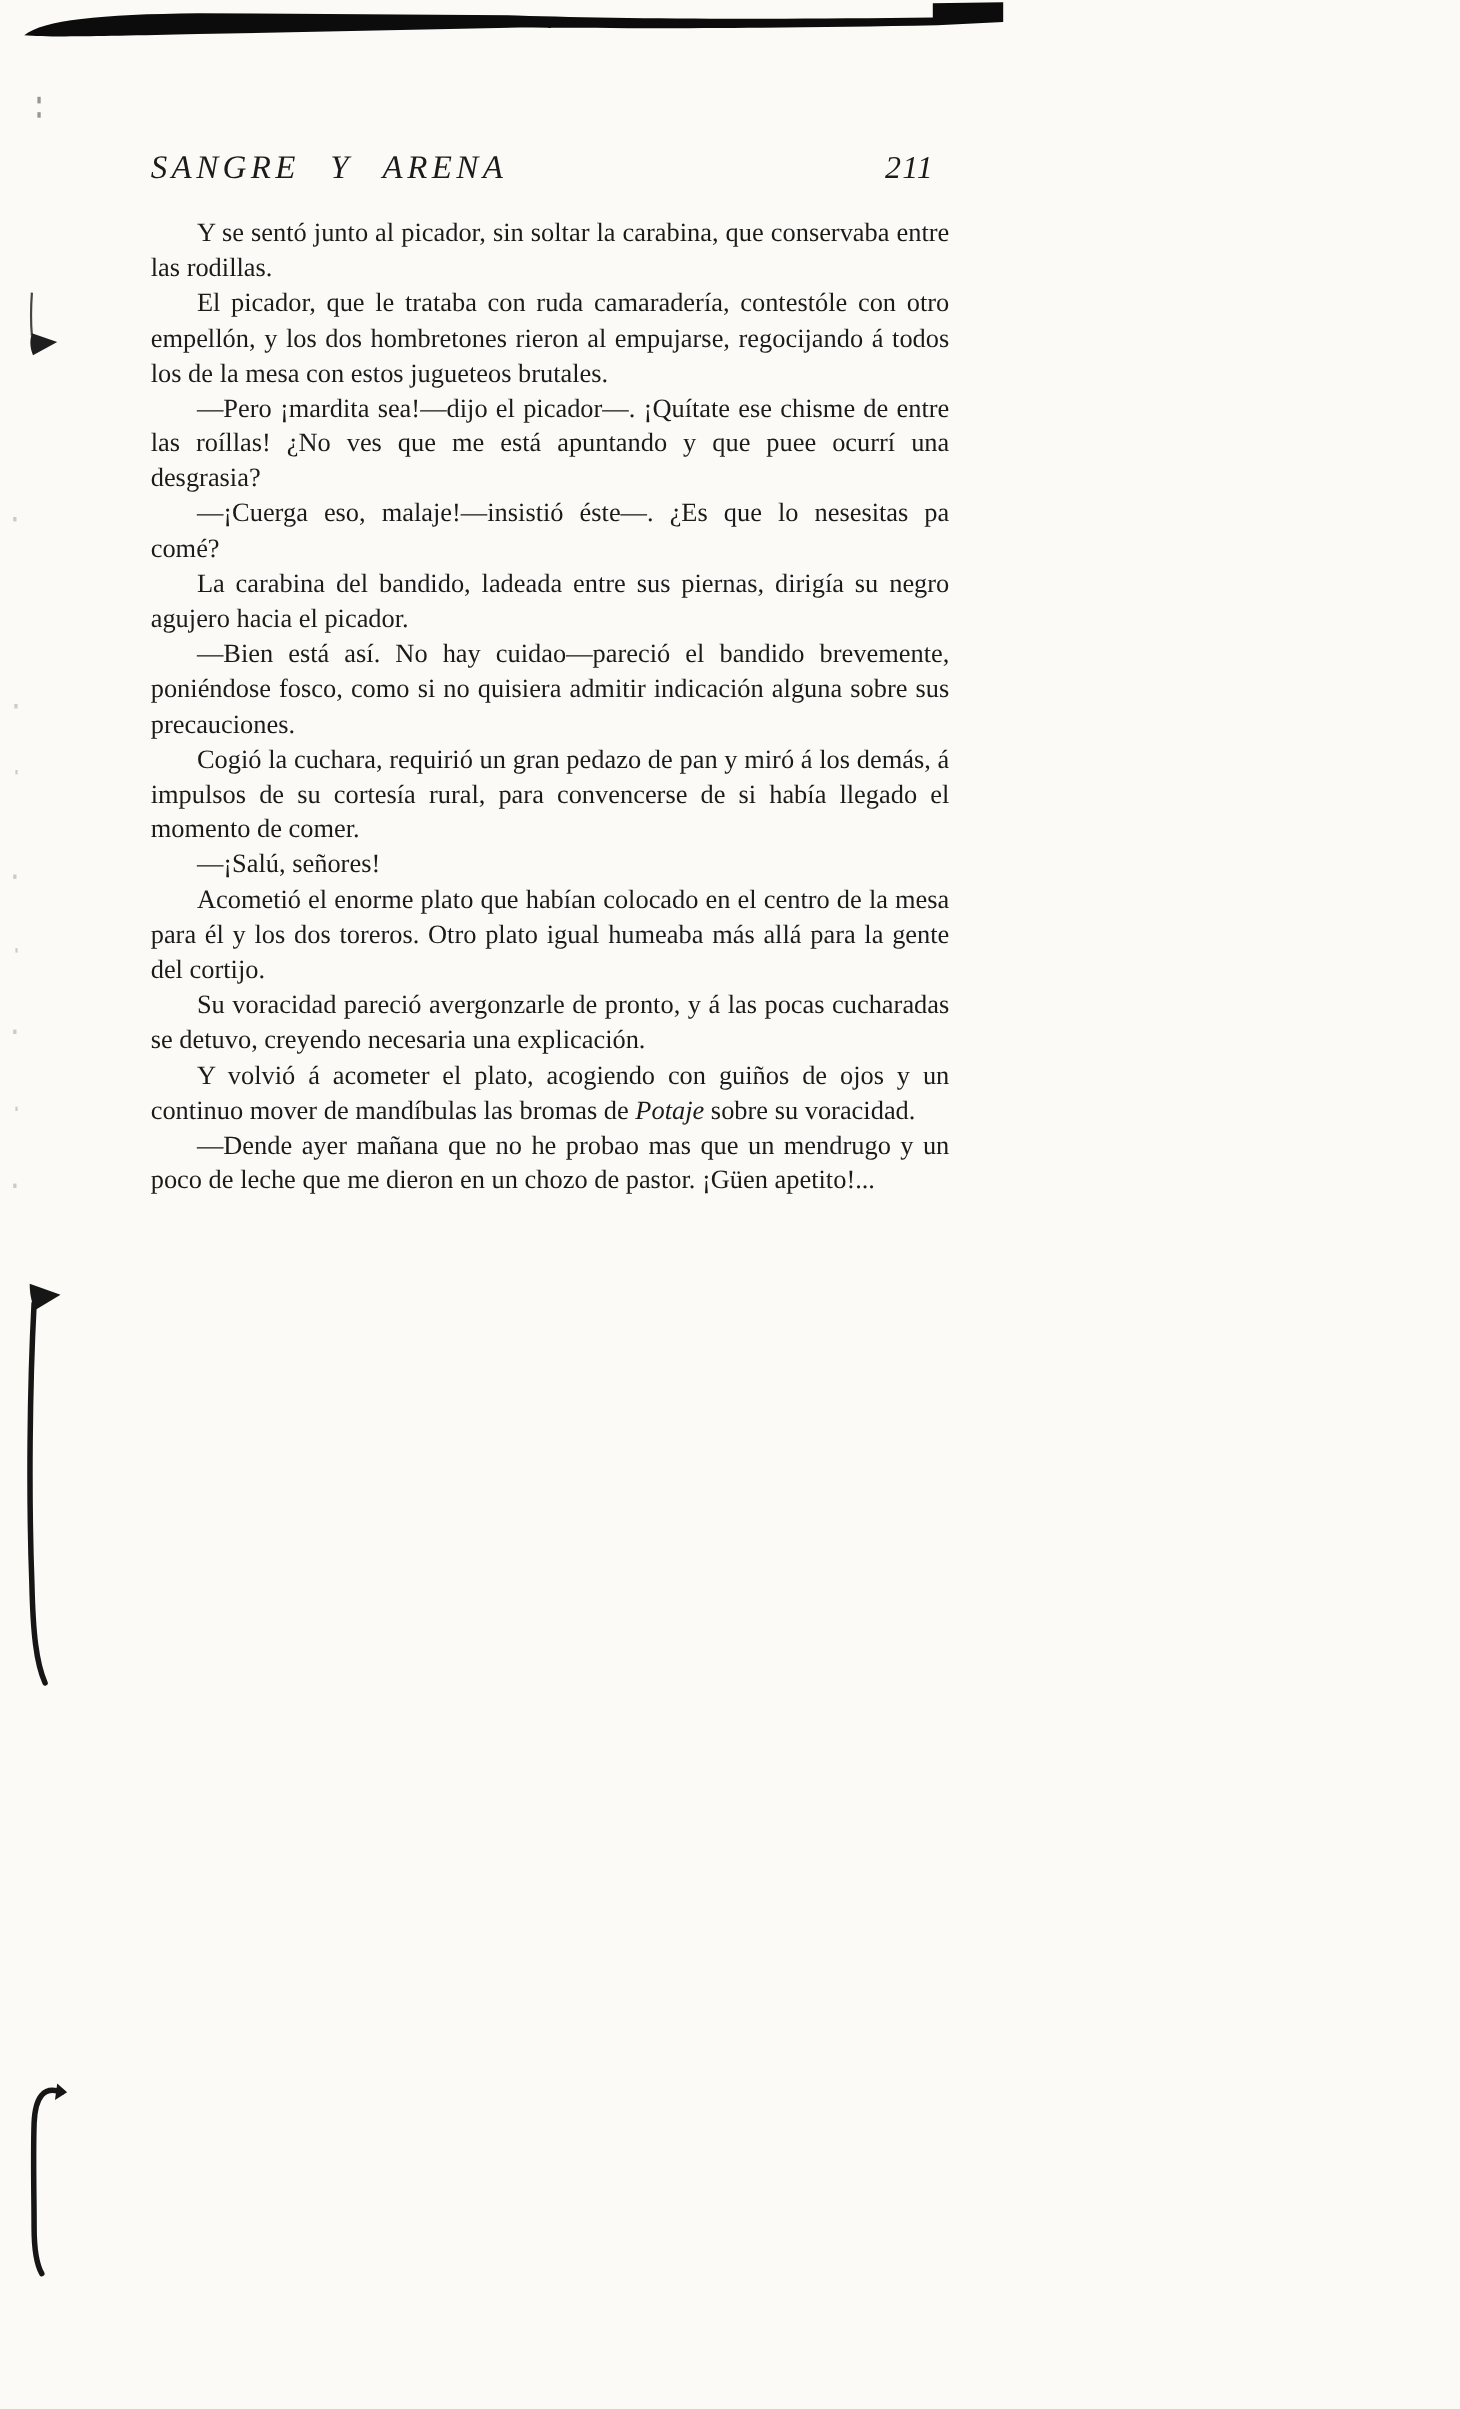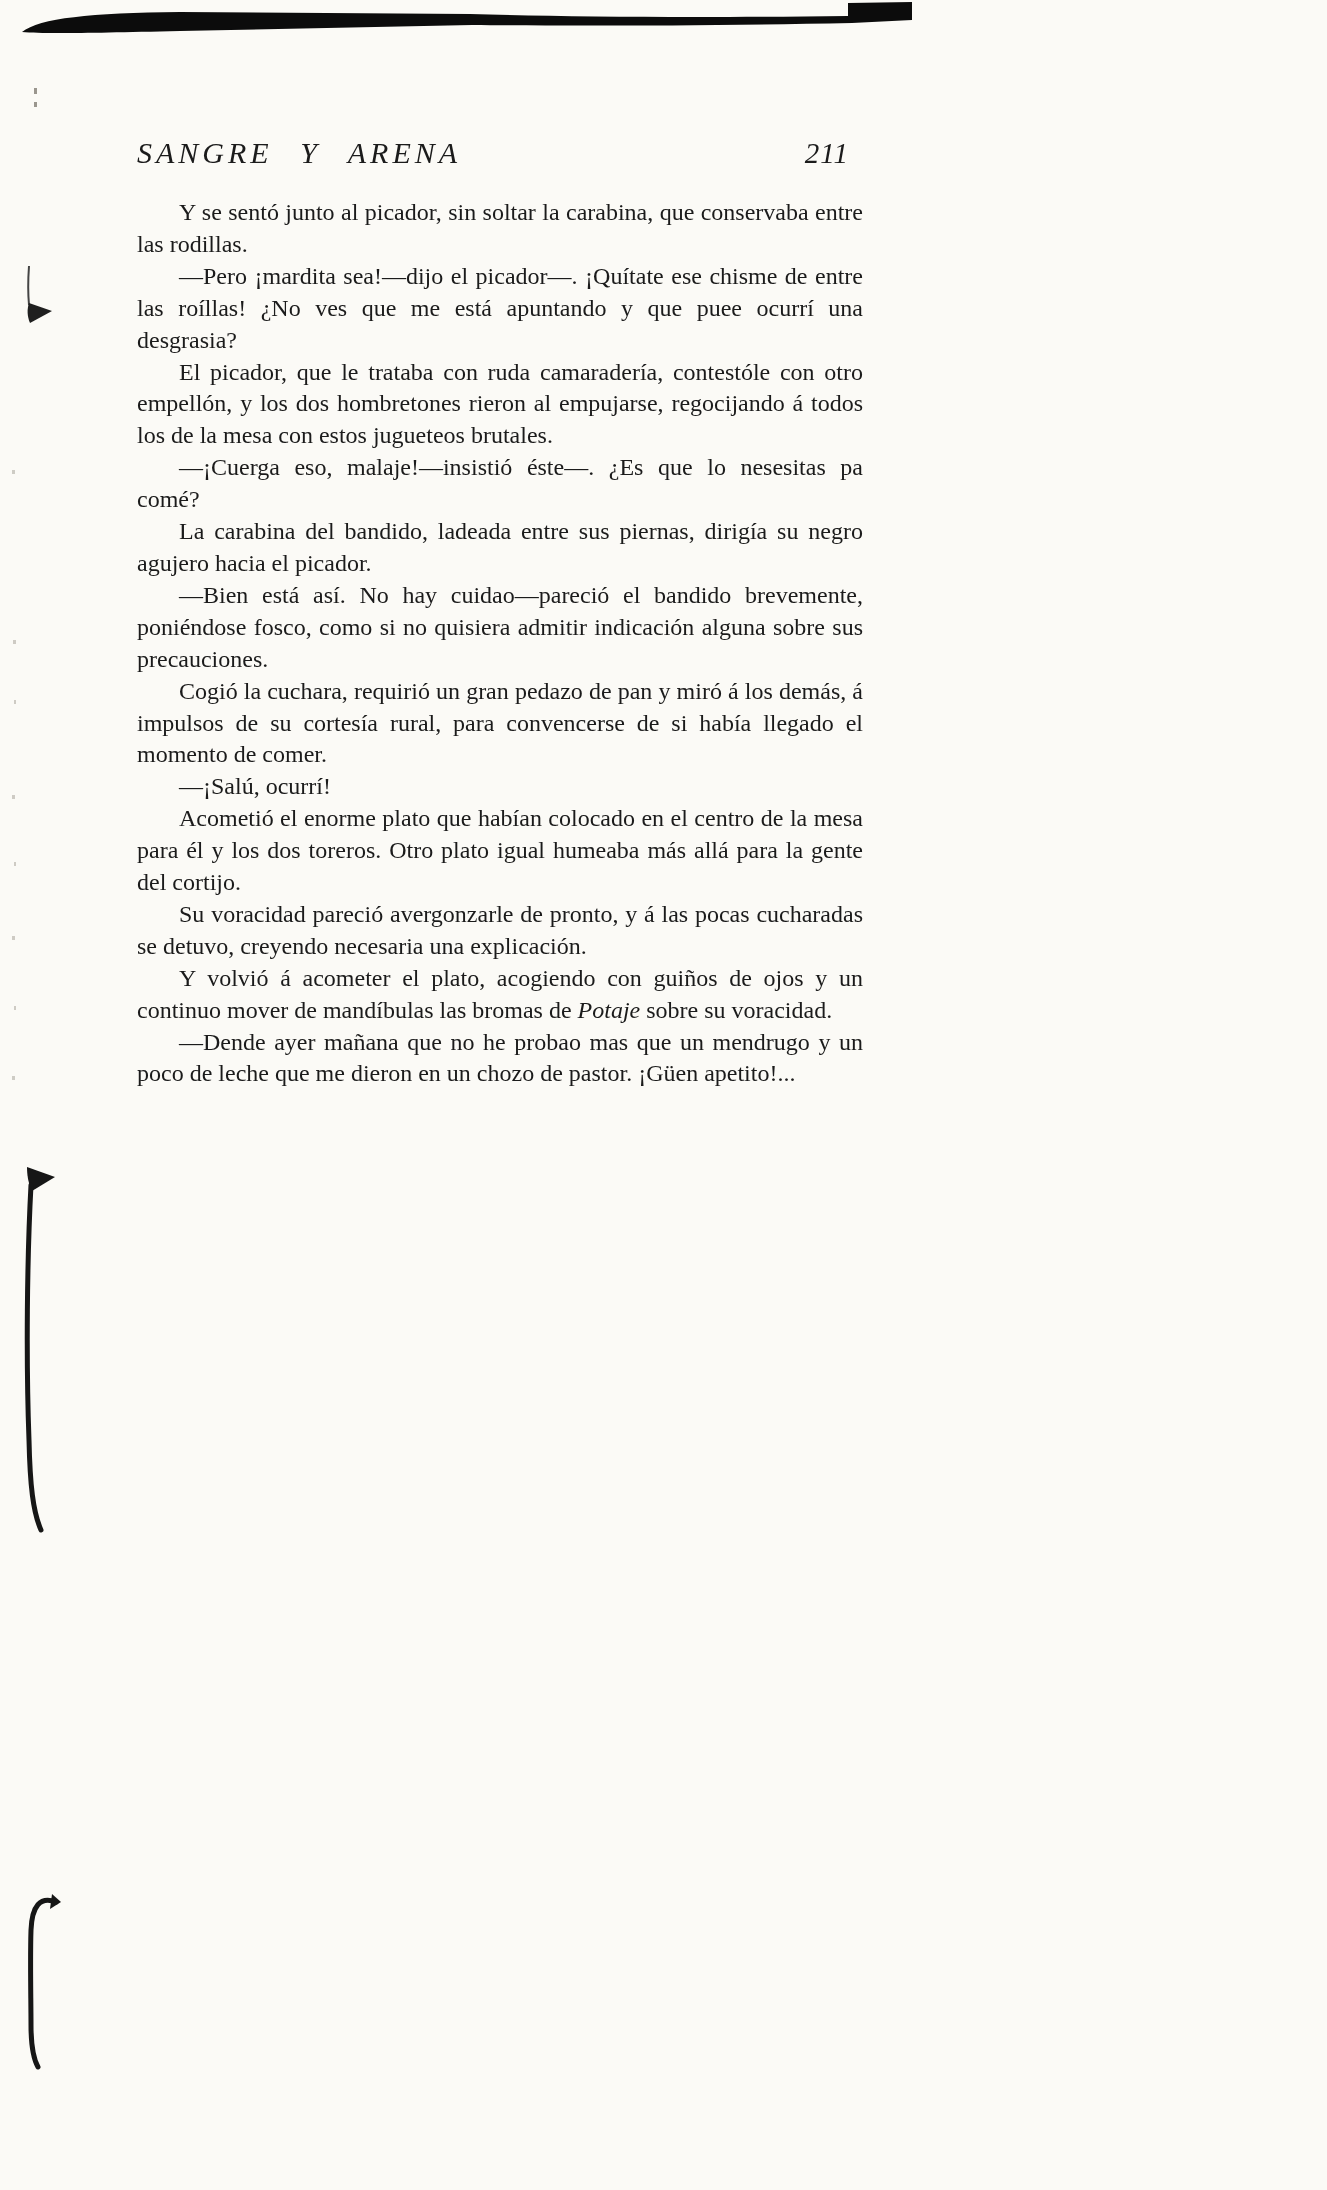--- a/index.html
+++ b/index.html
@@ -97,26 +97,26 @@
     <path d="M56,1902 C40,1896 32,1906 31,1930 C30,1960 31,2000 31,2025 C31,2045 33,2058 38,2067" stroke="#161616" stroke-width="5" fill="none" stroke-linecap="round"></path>
   </svg>
 
   <div class="header">
     <div class="title">SANGRE Y ARENA</div>
     <div class="pagenum">211</div>
   </div>
 
   <div class="body-text">
       <p><span>Y se sentó junto al picador, sin soltar la carabina, que conservaba entre las rodillas.</span></p>
+      <p><span>El picador, que le trataba con ruda camaradería, contestóle con otro empellón, y los dos hombretones rieron al empujarse, regocijando á todos los de la mesa con estos jugueteos brutales.</span></p>
       <p><span>—Pero ¡mardita sea!—dijo el picador—. ¡Quítate ese chisme de entre las roíllas! ¿No ves que me está apuntando y que puee ocurrí una desgrasia?</span></p>
-      <p><span>El picador, que le trataba con ruda camaradería, contestóle con otro empellón, y los dos hombretones rieron al empujarse, regocijando á todos los de la mesa con estos jugueteos brutales.</span></p>
       <p><span>—¡Cuerga eso, malaje!—insistió éste—. ¿Es que lo nesesitas pa comé?</span></p>
       <p><span>La carabina del bandido, ladeada entre sus piernas, dirigía su negro agujero hacia el picador.</span></p>
       <p><span>—Bien está así. No hay cuidao—pareció el bandido brevemente, poniéndose fosco, como si no quisiera admitir indicación alguna sobre sus precauciones.</span></p>
       <p><span>Cogió la cuchara, requirió un gran pedazo de pan y miró á los demás, á impulsos de su cortesía rural, para convencerse de si había llegado el momento de comer.</span></p>
-      <p><span>—¡Salú, ocurrí!</span></p>
+      <p><span>—¡Salú, señores!</span></p>
       <p><span>Acometió el enorme plato que habían colocado en el centro de la mesa para él y los dos toreros. Otro plato igual humeaba más allá para la gente del cortijo.</span></p>
       <p><span>Su voracidad pareció avergonzarle de pronto, y á las pocas cucharadas se detuvo, creyendo necesaria una explicación.</span></p>
       <p><span>Y volvió á acometer el plato, acogiendo con guiños de ojos y un continuo mover de mandíbulas las bromas de </span><em>Potaje</em><span> sobre su voracidad.</span></p>
       <p><span>—Dende ayer mañana que no he probao mas que un mendrugo y un poco de leche que me dieron en un chozo de pastor. ¡Güen apetito!...</span></p>
     </div>
 
 </div>
 
 </body></html>

